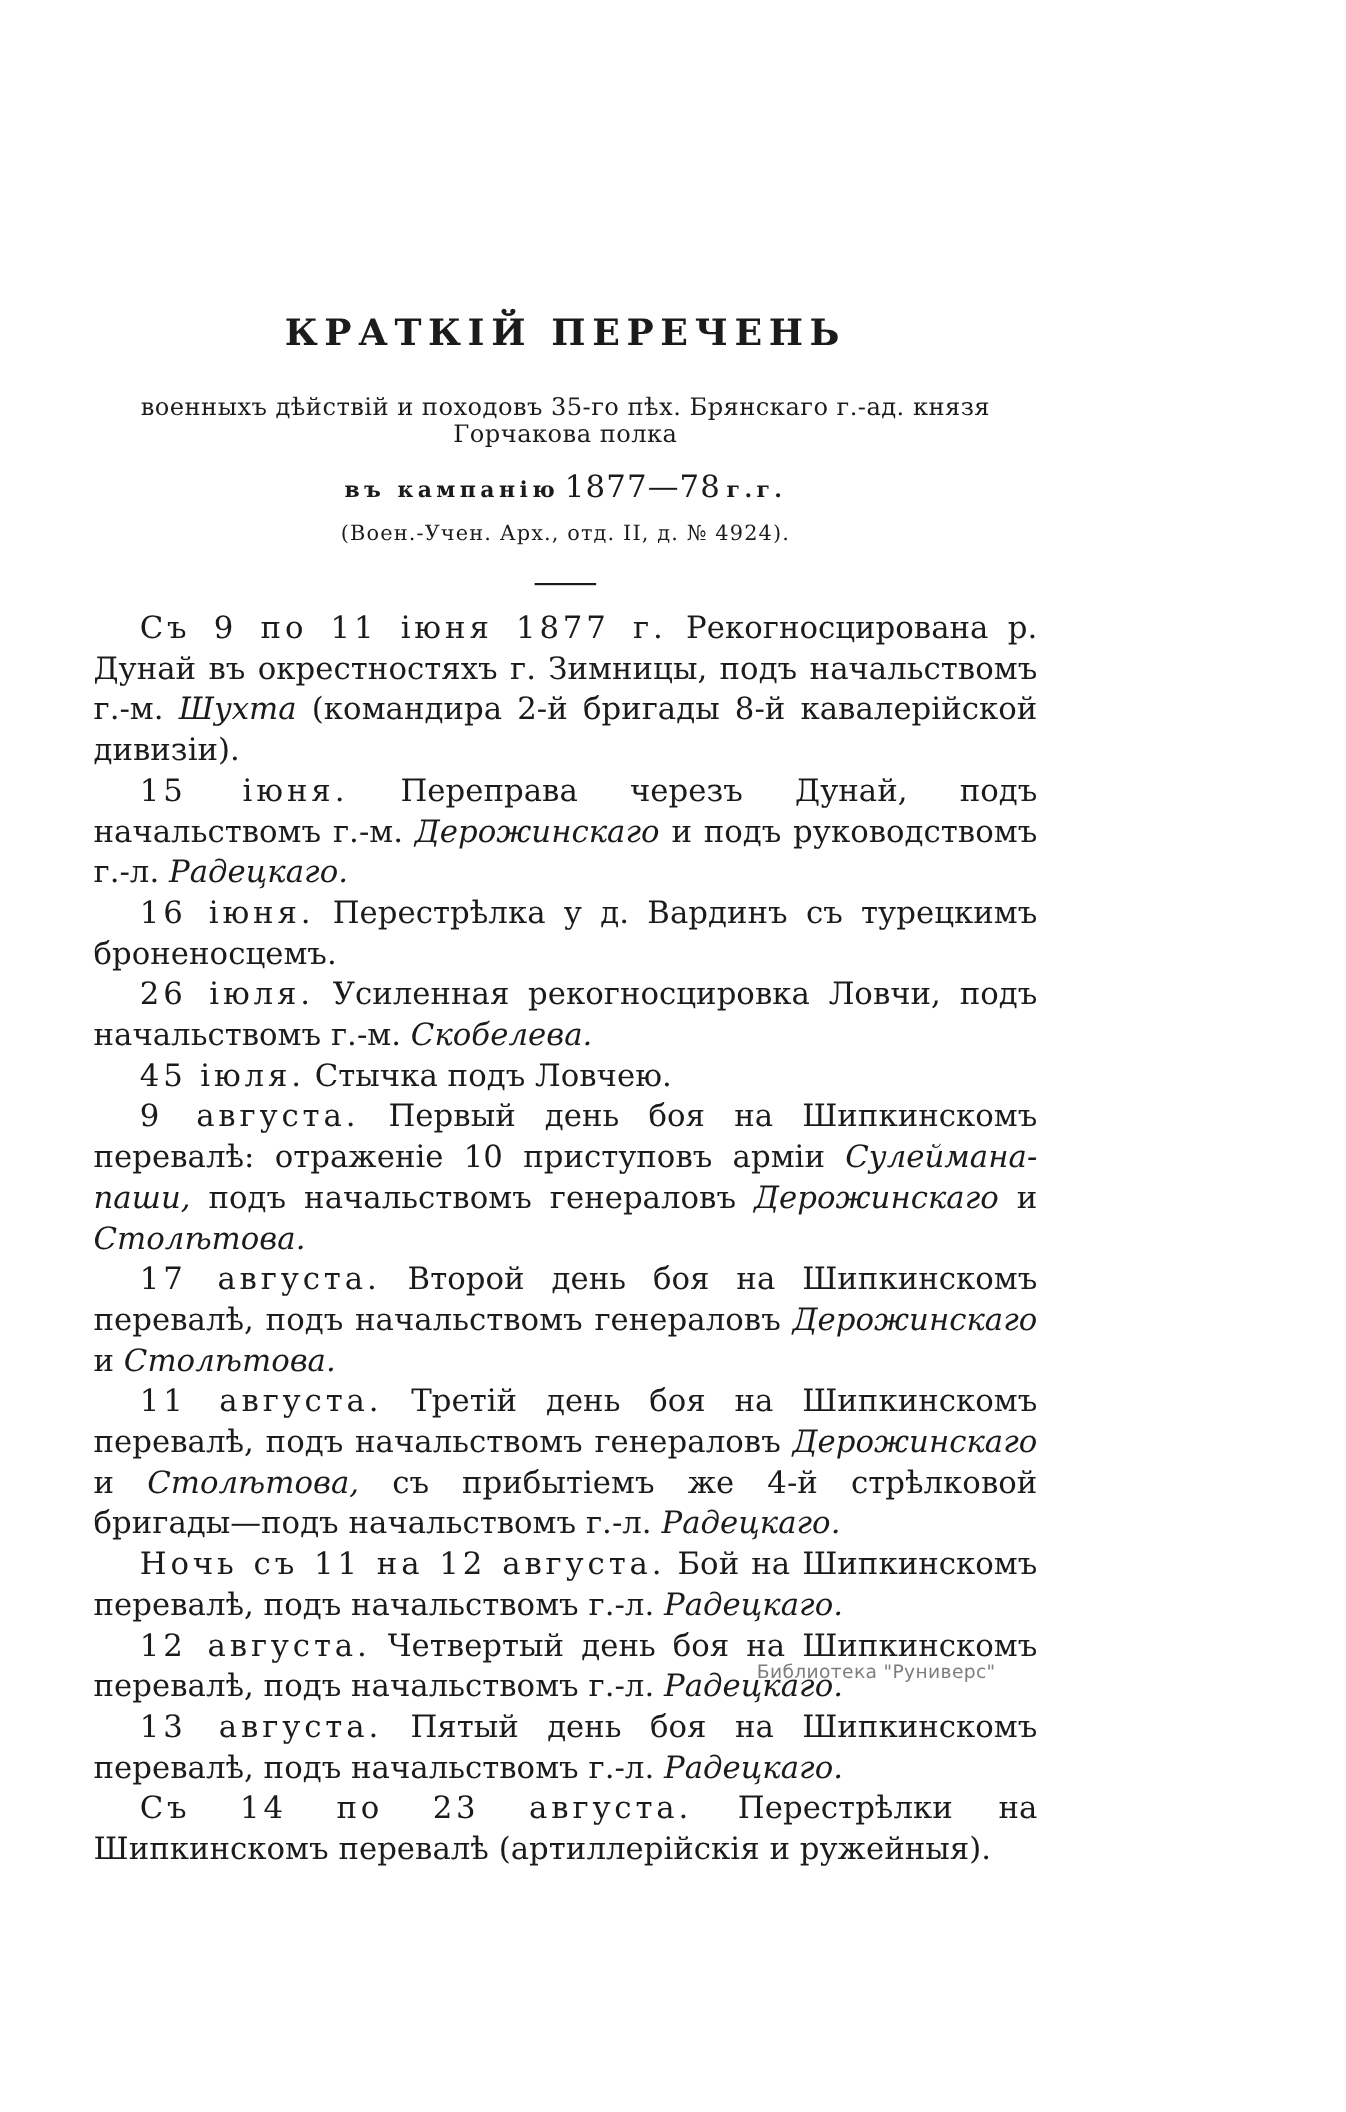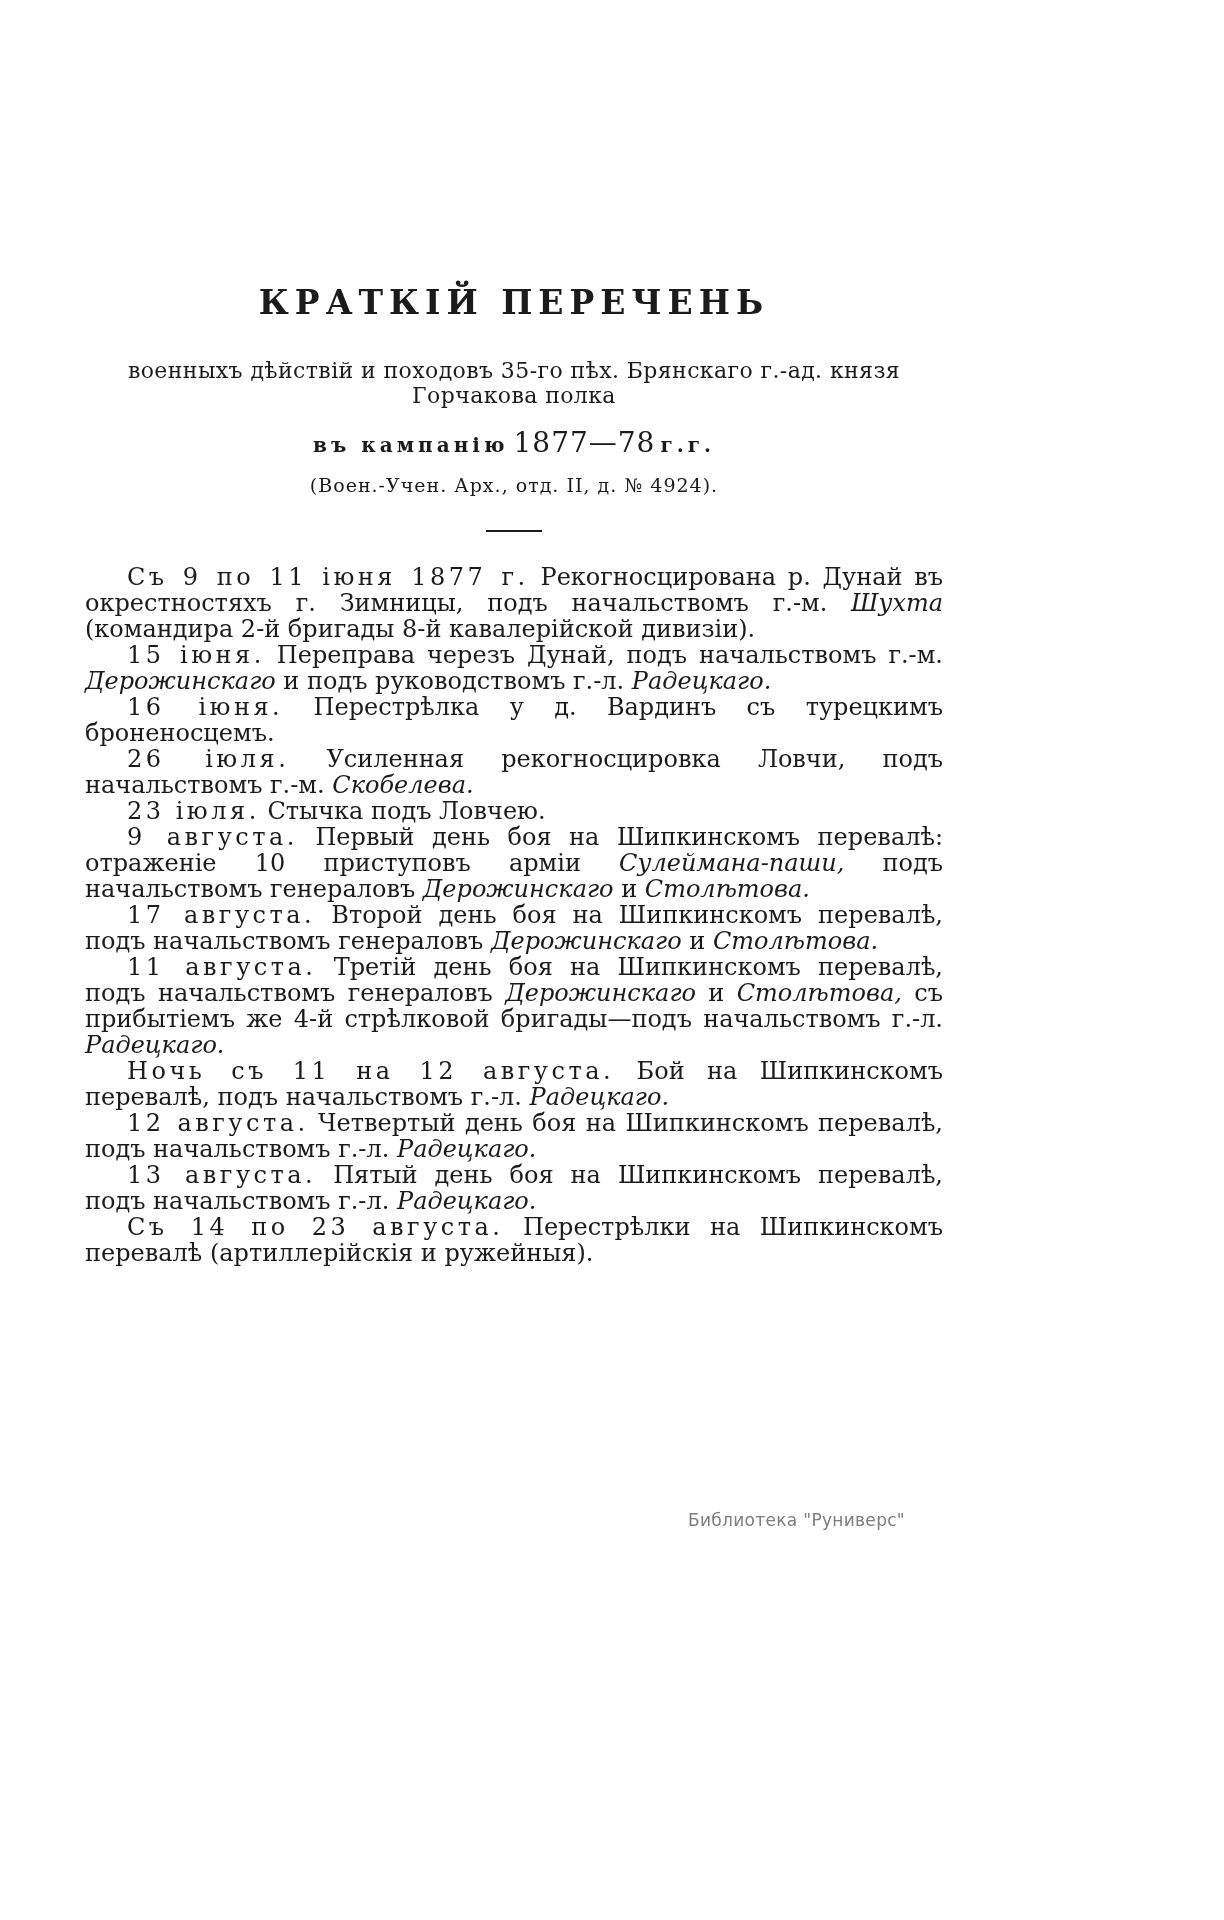--- a/index.html
+++ b/index.html
@@ -49,23 +49,23 @@
     font-size: 19px;
     letter-spacing: 1px;
   }
   .rule {
     width: 56px;
     height: 2px;
     background: #1b1b1b;
     margin: 34px auto 0 auto;
   }
   .entries {
-    margin-top: 32px;
-    font-size: 24px;
-    line-height: 26px;
+    margin-top: 20px;
+    font-size: 28px;
+    line-height: 37px;
     text-align: justify;
   }
   p.entry { margin: 0; text-indent: 42px; }
   .seg-plain { }
   .seg-spaced { letter-spacing: 3.5px; }
   .seg-italic { font-style: italic; }
 
   .footer {
     position: absolute;
     left: 688px;
@@ -94,21 +94,21 @@
 
     <div class="archive">(Воен.-Учен. Арх., отд. II, д. № 4924).</div>
 
     <div class="rule"></div>
 
     <div class="entries">
         <p class="entry"><span class="seg-spaced">Съ 9 по 11 іюня 1877 г.</span><span class="seg-plain"> Рекогносцирована р. Дунай въ окрестностяхъ г. Зимницы, подъ начальствомъ г.-м. </span><span class="seg-italic">Шухта</span><span class="seg-plain"> (командира 2-й бригады 8-й кавалерійской дивизіи).</span></p>
         <p class="entry"><span class="seg-spaced">15 іюня.</span><span class="seg-plain"> Переправа черезъ Дунай, подъ начальствомъ г.-м. </span><span class="seg-italic">Дерожинскаго</span><span class="seg-plain"> и подъ руководствомъ г.-л. </span><span class="seg-italic">Радецкаго.</span></p>
         <p class="entry"><span class="seg-spaced">16 іюня.</span><span class="seg-plain"> Перестрѣлка у д. Вардинъ съ турецкимъ броненосцемъ.</span></p>
         <p class="entry"><span class="seg-spaced">26 іюля.</span><span class="seg-plain"> Усиленная рекогносцировка Ловчи, подъ начальствомъ г.-м. </span><span class="seg-italic">Скобелева.</span></p>
-        <p class="entry"><span class="seg-spaced">23 іюля.</span><span class="seg-plain"> Стычка подъ Ловчею.</span></p>
+        <p class="entry"><span class="seg-spaced">45 іюля.</span><span class="seg-plain"> Стычка подъ Ловчею.</span></p>
         <p class="entry"><span class="seg-spaced">9 августа.</span><span class="seg-plain"> Первый день боя на Шипкинскомъ перевалѣ: отраженіе 10 приступовъ арміи </span><span class="seg-italic">Сулеймана-паши,</span><span class="seg-plain"> подъ начальствомъ генераловъ </span><span class="seg-italic">Дерожинскаго</span><span class="seg-plain"> и </span><span class="seg-italic">Столѣтова.</span></p>
         <p class="entry"><span class="seg-spaced">17 августа.</span><span class="seg-plain"> Второй день боя на Шипкинскомъ перевалѣ, подъ начальствомъ генераловъ </span><span class="seg-italic">Дерожинскаго</span><span class="seg-plain"> и </span><span class="seg-italic">Столѣтова.</span></p>
         <p class="entry"><span class="seg-spaced">11 августа.</span><span class="seg-plain"> Третій день боя на Шипкинскомъ перевалѣ, подъ начальствомъ генераловъ </span><span class="seg-italic">Дерожинскаго</span><span class="seg-plain"> и </span><span class="seg-italic">Столѣтова,</span><span class="seg-plain"> съ прибытіемъ же 4-й стрѣлковой бригады—подъ начальствомъ г.-л. </span><span class="seg-italic">Радецкаго.</span></p>
         <p class="entry"><span class="seg-spaced">Ночь съ 11 на 12 августа.</span><span class="seg-plain"> Бой на Шипкинскомъ перевалѣ, подъ начальствомъ г.-л. </span><span class="seg-italic">Радецкаго.</span></p>
         <p class="entry"><span class="seg-spaced">12 августа.</span><span class="seg-plain"> Четвертый день боя на Шипкинскомъ перевалѣ, подъ начальствомъ г.-л. </span><span class="seg-italic">Радецкаго.</span></p>
         <p class="entry"><span class="seg-spaced">13 августа.</span><span class="seg-plain"> Пятый день боя на Шипкинскомъ перевалѣ, подъ начальствомъ г.-л. </span><span class="seg-italic">Радецкаго.</span></p>
         <p class="entry"><span class="seg-spaced">Съ 14 по 23 августа.</span><span class="seg-plain"> Перестрѣлки на Шипкинскомъ перевалѣ (артиллерійскія и ружейныя).</span></p>
       </div>
 
   </div>

